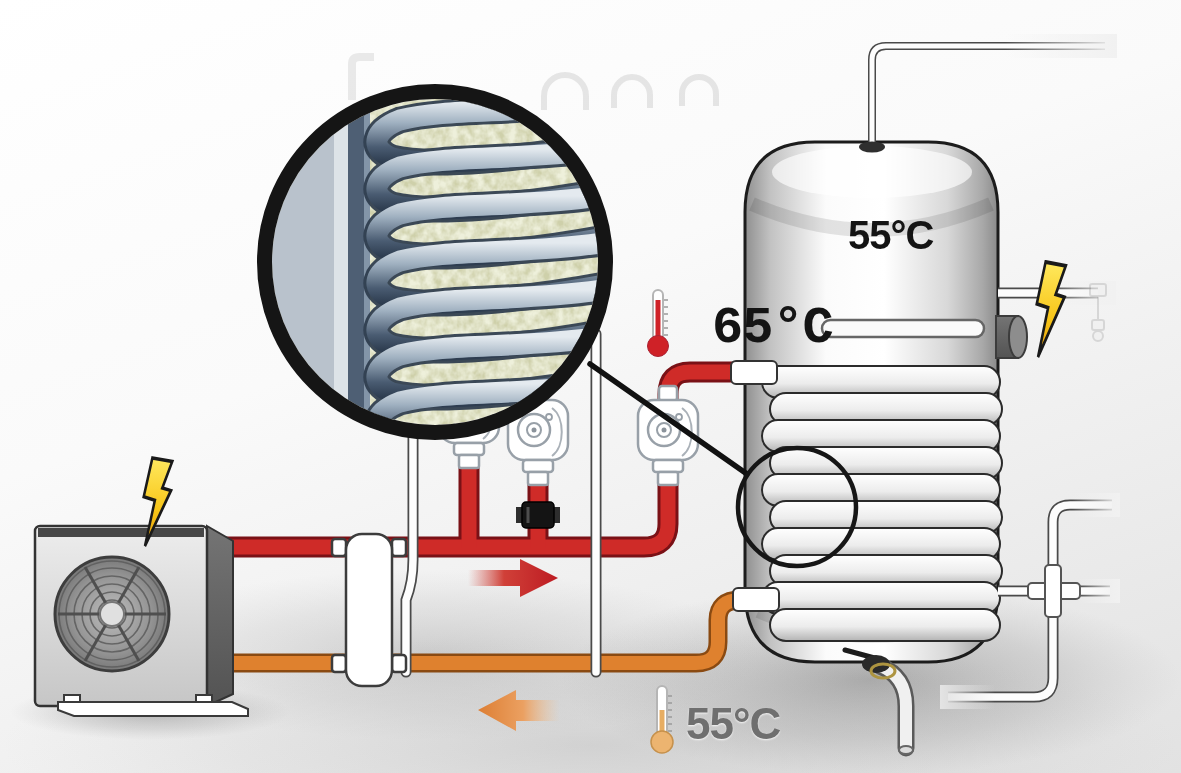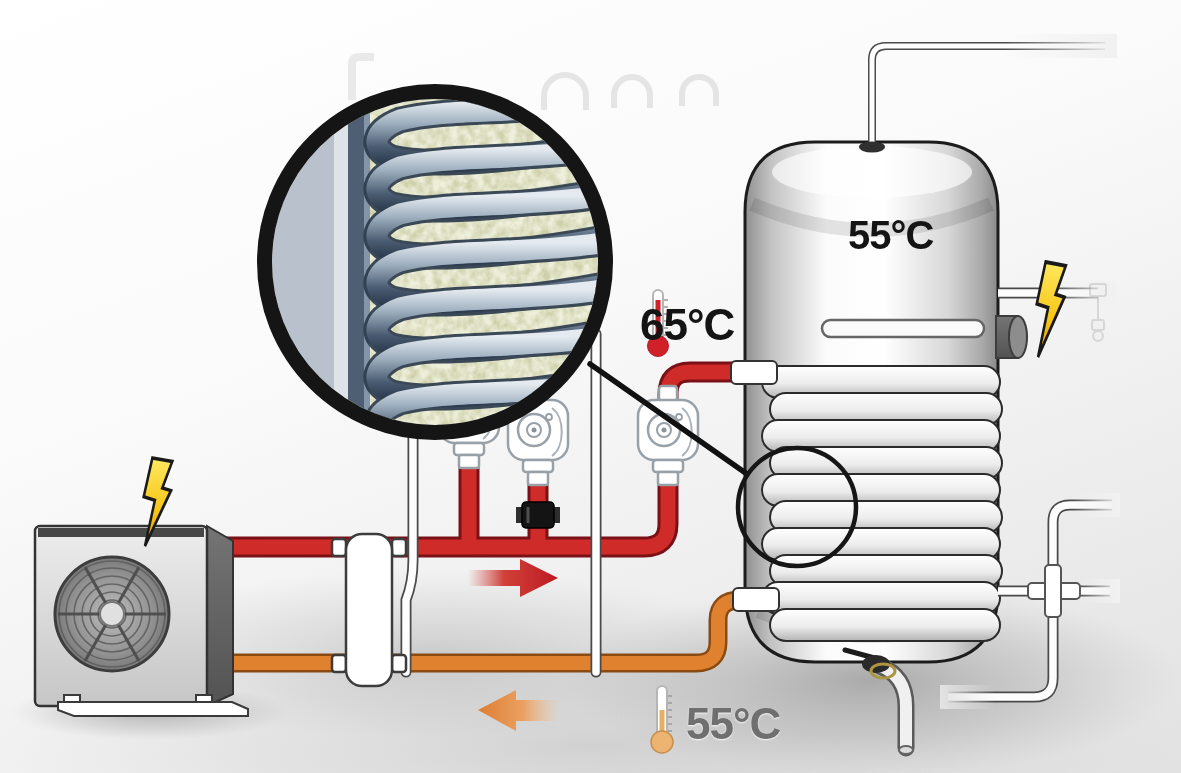--- a/index.html
+++ b/index.html
@@ -6,21 +6,21 @@
   #canvas{
     position:relative;width:1181px;height:773px;overflow:hidden;
     background:linear-gradient(160deg,#ffffff 0%,#fafafa 40%,#efefef 68%,#e2e2e2 100%);
     font-family:"Liberation Sans",sans-serif;
   }
   svg{position:absolute;left:0;top:0;}
   .label{
     position:absolute;font-weight:bold;letter-spacing:-1px;
     font-family:"Liberation Sans",sans-serif;line-height:1;
   }
-  .label-flow{left:640px;top:303px;font-size:44px;color:#141414;}
+  .label-flow{left:712px;top:303px;font-size:52px;color:#141414;font-family:Liberation Mono, monospace;}
   .label-tank{left:848px;top:215px;font-size:40px;color:#141414;}
   .label-return{left:686px;top:702px;font-size:44px;color:#6f6f6f;text-shadow:0 1px 2px rgba(255,255,255,.85);}
 </style>
 </head>
 <body>
 
 <div id="canvas">
 
 <svg width="1181" height="773" viewBox="0 0 1181 773">
   <defs>

